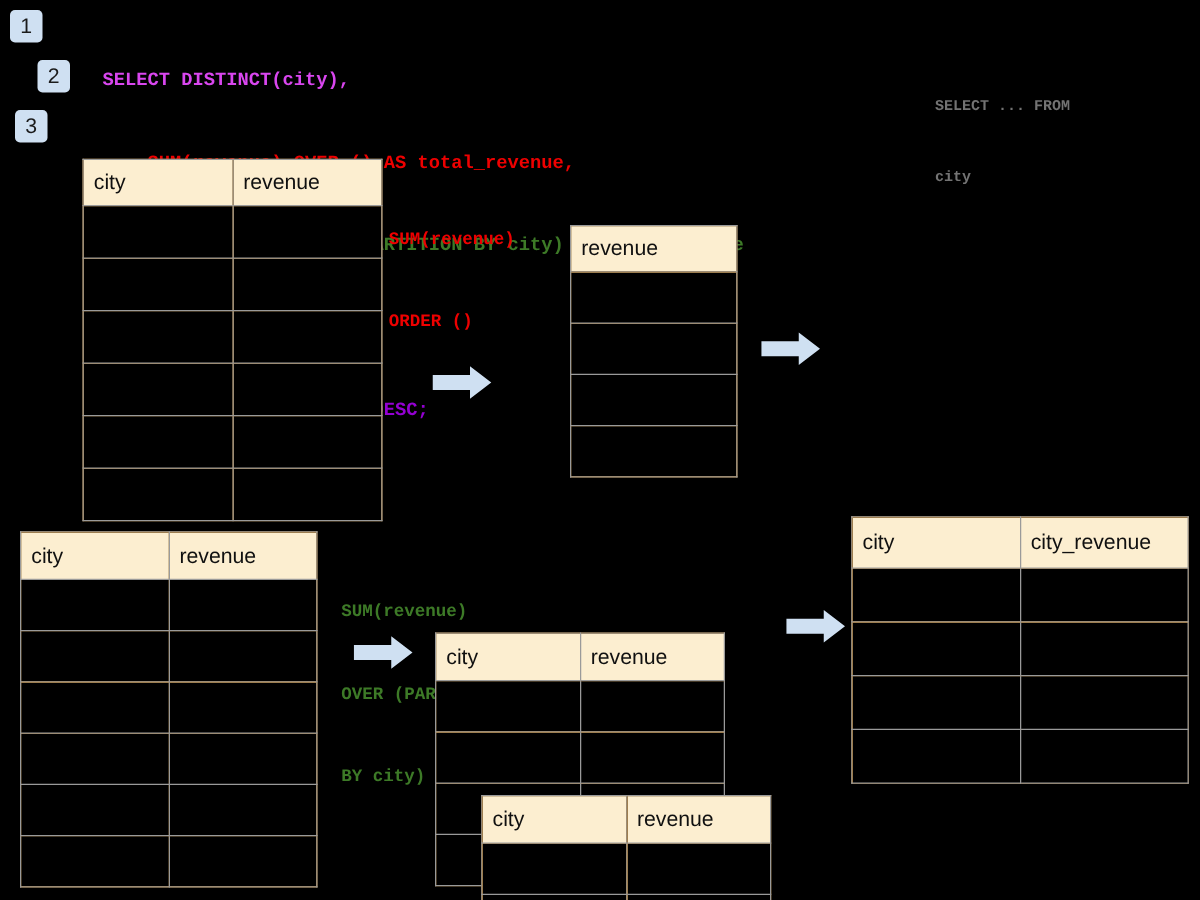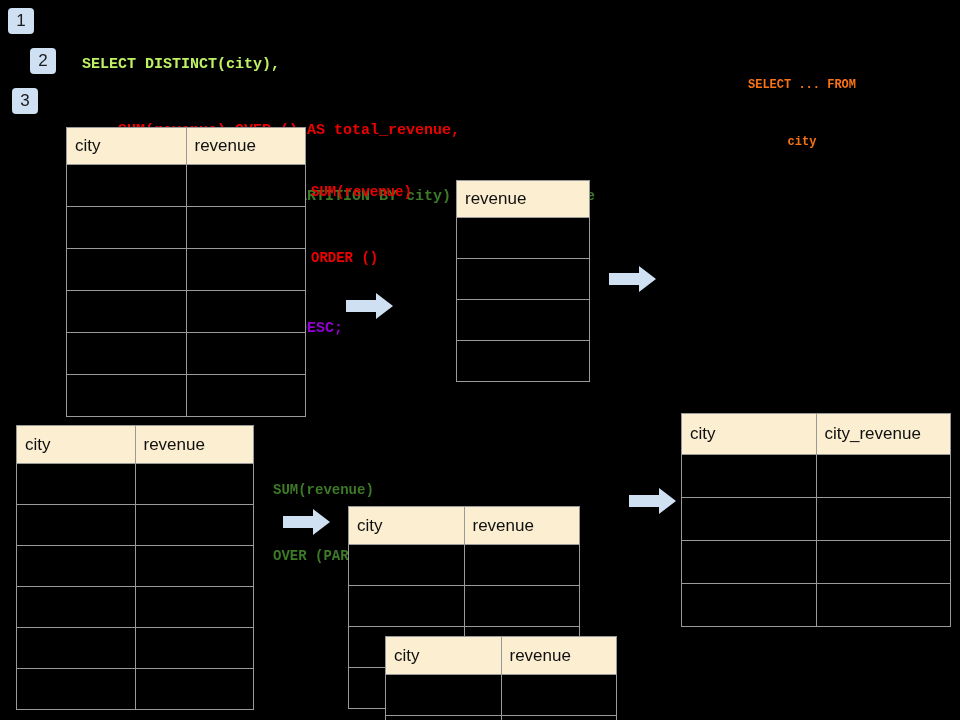--- a/index.html
+++ b/index.html
@@ -106,40 +106,41 @@
 </head>
 <body>
 
 <div id="canvas">
 
   <div class="badge" style="left:8px; top:8px;">1</div>
   <div class="badge" style="left:30px; top:48px;">2</div>
   <div class="badge" style="left:12px; top:88px;">3</div>
 
   <div class="sql" style="left:82px; top:10px;">
-    <div class="sql-line" style="color:#bef264;">SELECT DISTINCT(city),</div>
+    <div class="sql-line" style="color:#d946ef;">SELECT DISTINCT(city),</div>
     <div class="sql-line" style="color:#ee0000;">    SUM(revenue) OVER () AS total_revenue,</div>
     <div class="sql-line" style="color:#3d7a27;">    SUM(revenue) OVER (PARTITION BY city) as city_revenue</div>
     <div class="sql-line" style="color:#9400d3;">  FROM rides</div>
     <div class="sql-line" style="color:#9400d3;">  ORDER by city_revenue DESC;</div>
   </div>
 
-  <div class="aside-label" style="left:748px; top:38px; color:#f97316;text-align:center;">
+  <div class="aside-label" style="left:748px; top:38px; color:#737373;">
     <div>SELECT ... FROM</div>
     <div>city</div>
   </div>
 
   <div class="annot" style="left:311px; top:137px; color:#ee0000;">
     <div>SUM(revenue)</div>
     <div>ORDER ()</div>
   </div>
 
   <div class="annot" style="left:273px; top:435px; color:#3d7a27;">
     <div>SUM(revenue)</div>
     <div>OVER (PARTITION</div>
+    <div>BY city)</div>
   </div>
 
   <table class="tbl" style="left:66px; top:127px; width:240px;">
     <colgroup>
         <col style="width:50%">
         <col style="width:50%">
       </colgroup>
     <thead>
       <tr>
         <th style="height:37px;">city</th>

